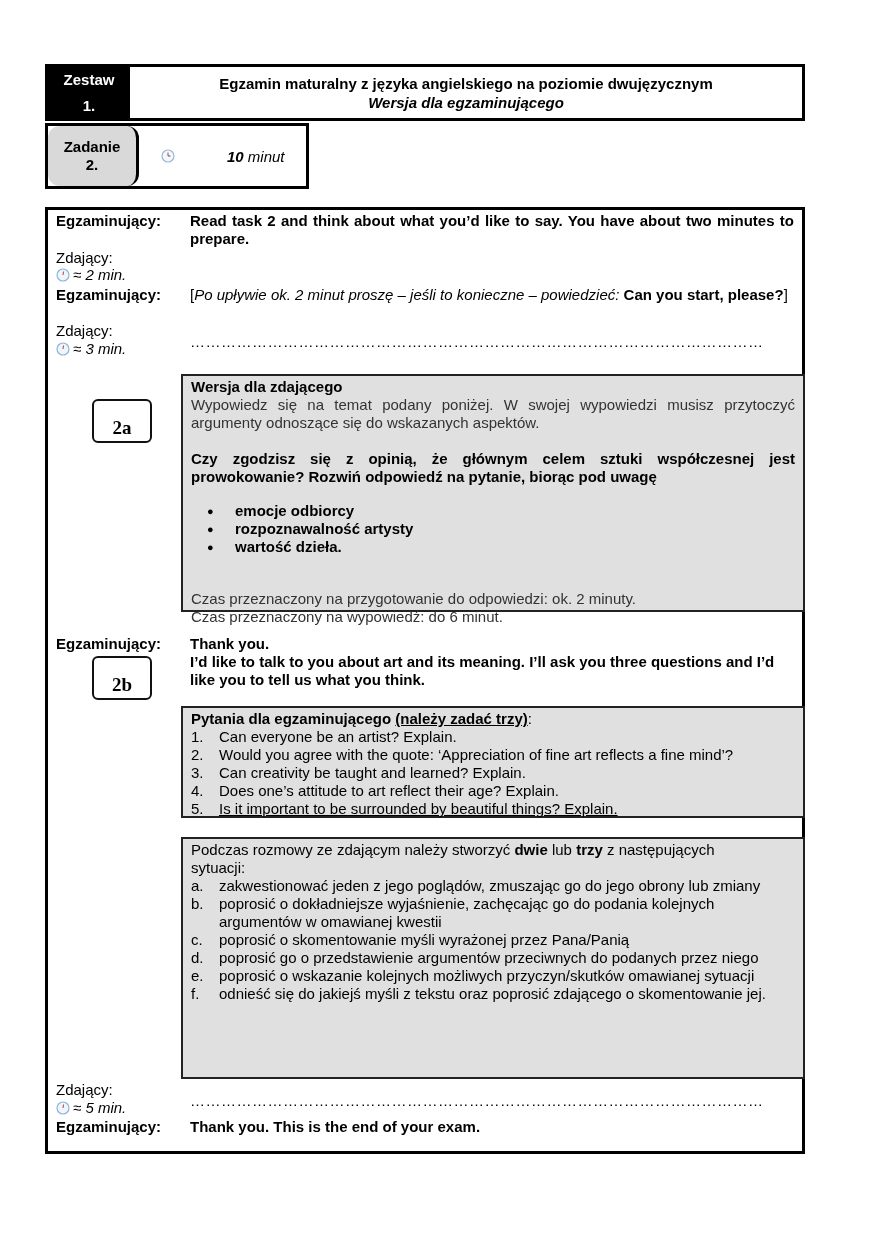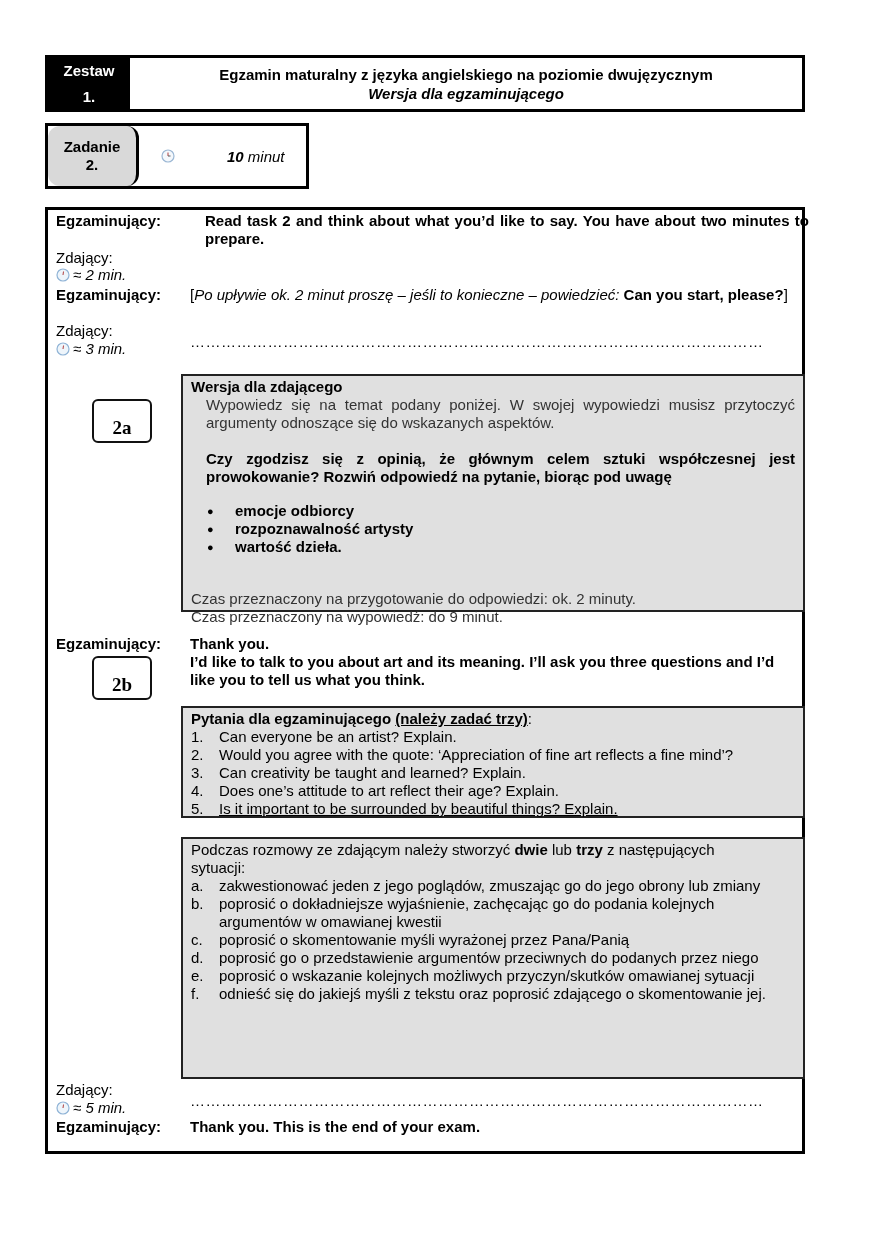--- a/index.html
+++ b/index.html
@@ -1,41 +1,41 @@
 <!DOCTYPE html>
 <html><head>
 <meta charset="utf-8">
 <style>
   html, body { margin: 0; padding: 0; background: #ffffff; }
   body { width: 870px; height: 1238px; position: relative; font-family: "Liberation Sans", sans-serif; color: #000; }
   .abs { position: absolute; }
 
   
-  .hdr { left: 45px; top: 55px; width: 760px; height: 57px; border: 3px solid #000; box-sizing: border-box; display: flex; }
+  .hdr { left: 45px; top: 64px; width: 760px; height: 57px; border: 3px solid #000; box-sizing: border-box; display: flex; }
   .hdr-left { width: 82px; background: #000; color: #fff; font-weight: bold; font-size: 15px; text-align: center; display: flex; flex-direction: column; justify-content: space-around; padding: 0; }
   .hdr-right { flex: 1; text-align: center; font-size: 15px; display: flex; flex-direction: column; justify-content: center; line-height: 19px; }
   .hdr-right .t1 { font-weight: bold; }
   .hdr-right .t2 { font-weight: bold; font-style: italic; }
 
   
   .task { left: 45px; top: 123px; width: 264px; height: 66px; border: 3px solid #000; box-sizing: border-box; display: flex; }
   .task-left { width: 88px; background: #d9d9d9; border-right: 3px solid #000; font-weight: bold; font-size: 15px; text-align: center; display: flex; flex-direction: column; justify-content: center; line-height: 18px; border-radius: 12px; }
   .task-right { flex: 1; display: flex; align-items: center; font-size: 15px; }
   .task-right .clock { margin-left: 22px; width: 14px; height: 14px; }
   .task-right .dur { margin-left: 52px; font-style: italic; }
   .task-right .dur b { font-style: italic; }
 
   
   .main { left: 45px; top: 207px; width: 760px; height: 947px; border: 3px solid #000; box-sizing: border-box; }
 
   .lbl { font-size: 15px; line-height: 18px; }
   .bold { font-weight: bold; }
   .it { font-style: italic; }
   .txt { font-size: 15px; line-height: 18px; }
-  .justify { text-align: justify; margin-left: 15px; }
+  .justify { text-align: justify; }
   .clock-inline { display: inline-block; width: 14px; height: 14px; vertical-align: -2px; margin-right: 3px; }
 
   .dots { font-size: 15px; letter-spacing: 0.5px; color: #000; overflow: hidden; white-space: nowrap; }
 
   .gray-box { background: #e0e0e0; border: 2px solid #222; box-sizing: border-box; padding: 2px 8px; font-size: 15px; line-height: 18px; }
 
   .card { width: 60px; height: 44px; border: 2px solid #111; border-radius: 6px; box-sizing: border-box; background: #fff; font-family: "Liberation Serif", serif; font-weight: bold; font-size: 19px; text-align: center; padding-top: 16px; }
 
   ul.bullets { margin: 16px; padding: 0; list-style: none; }
   ul.bullets li { position: relative; padding-left: 28px; font-weight: bold; }
@@ -105,21 +105,21 @@
   <div class="justify">Wypowiedz się na temat podany poniżej. W swojej wypowiedzi musisz przytoczyć argumenty odnoszące się do wskazanych aspektów.</div>
   <div style="height:18px;"></div>
   <div class="bold justify" style="color:#000;">Czy zgodzisz się z opinią, że głównym celem sztuki współczesnej jest prowokowanie? Rozwiń odpowiedź na pytanie, biorąc pod uwagę</div>
   <ul class="bullets" style="color:#000;">
     <li>emocje odbiorcy</li>
     <li>rozpoznawalność artysty</li>
     <li>wartość dzieła.</li>
   </ul>
   <div style="height:18px;"></div>
   <div>Czas przeznaczony na przygotowanie do odpowiedzi:  ok. 2 minuty.</div>
-  <div>Czas przeznaczony na wypowiedź:  do 9 minut.</div>
+  <div>Czas przeznaczony na wypowiedź:  do 6 minut.</div>
 </div>
 
 <div class="abs lbl bold" style="left:56px; top:635px;">Egzaminujący:</div>
 <div class="abs card" style="left:92px; top:656px;">2b</div>
 <div class="abs txt bold" style="left:190px; top:635px; width:606px;">
   <div>Thank you.</div>
   <div>I’d like to talk to you about art and its meaning. I’ll ask you three questions and I’d like you to tell us what you think.</div>
 </div>
 
 <div class="abs gray-box" style="left:181px; top:706px; width:624px; height:112px;">

